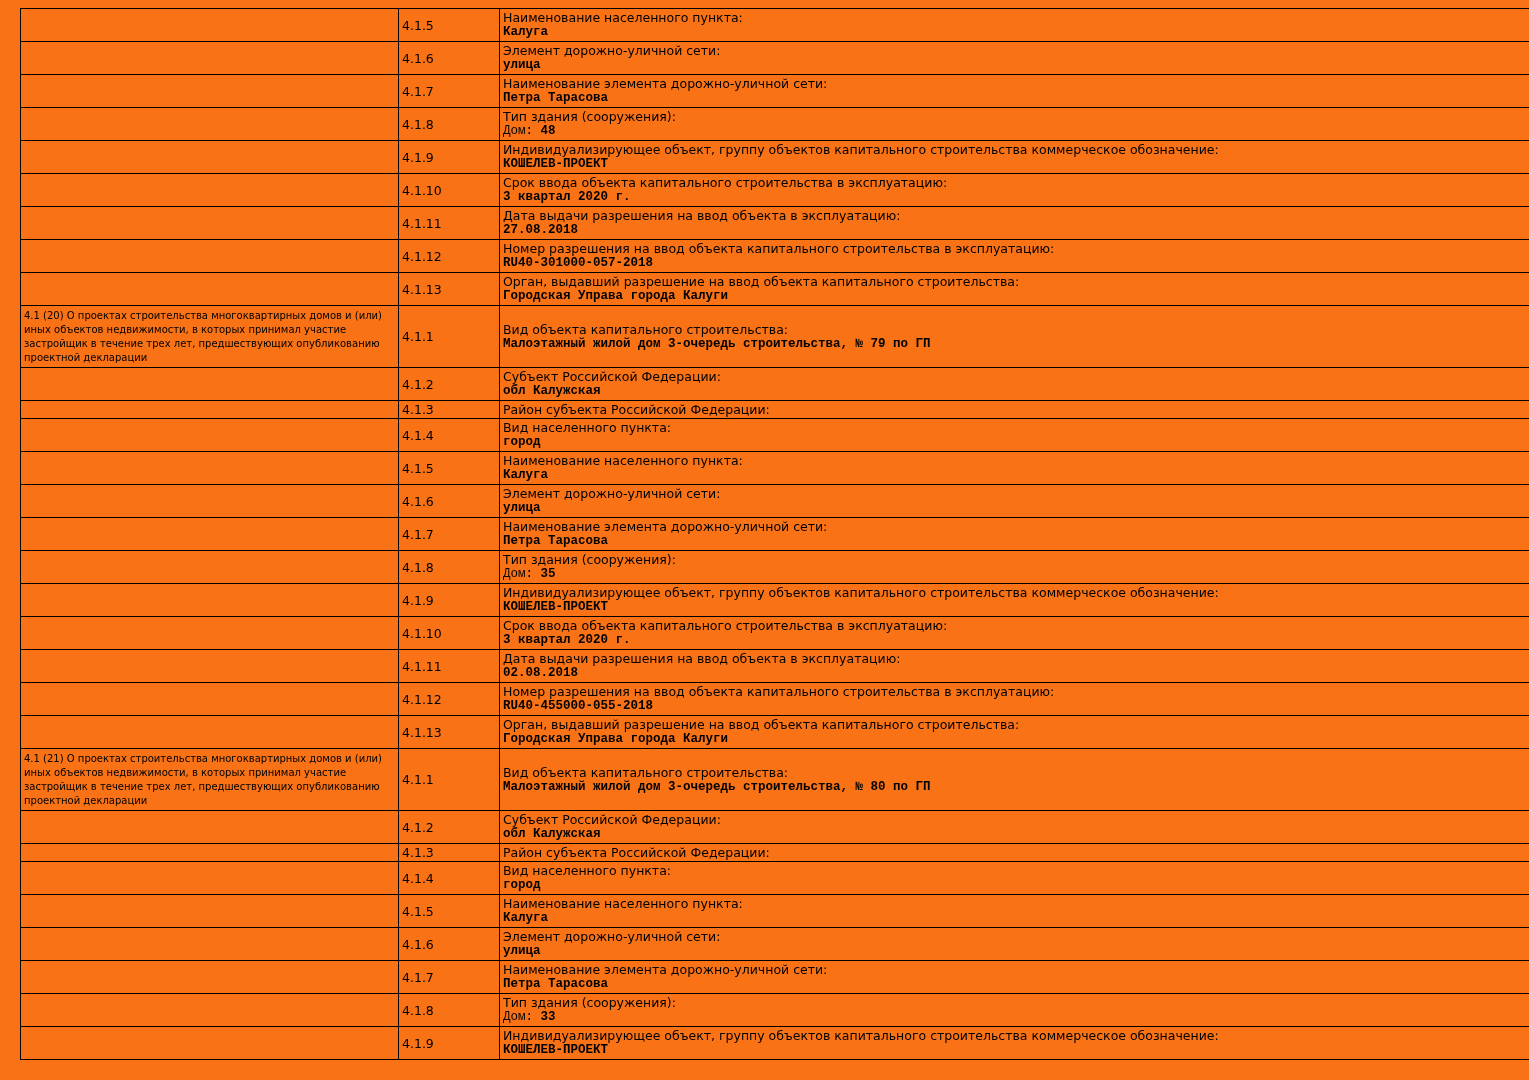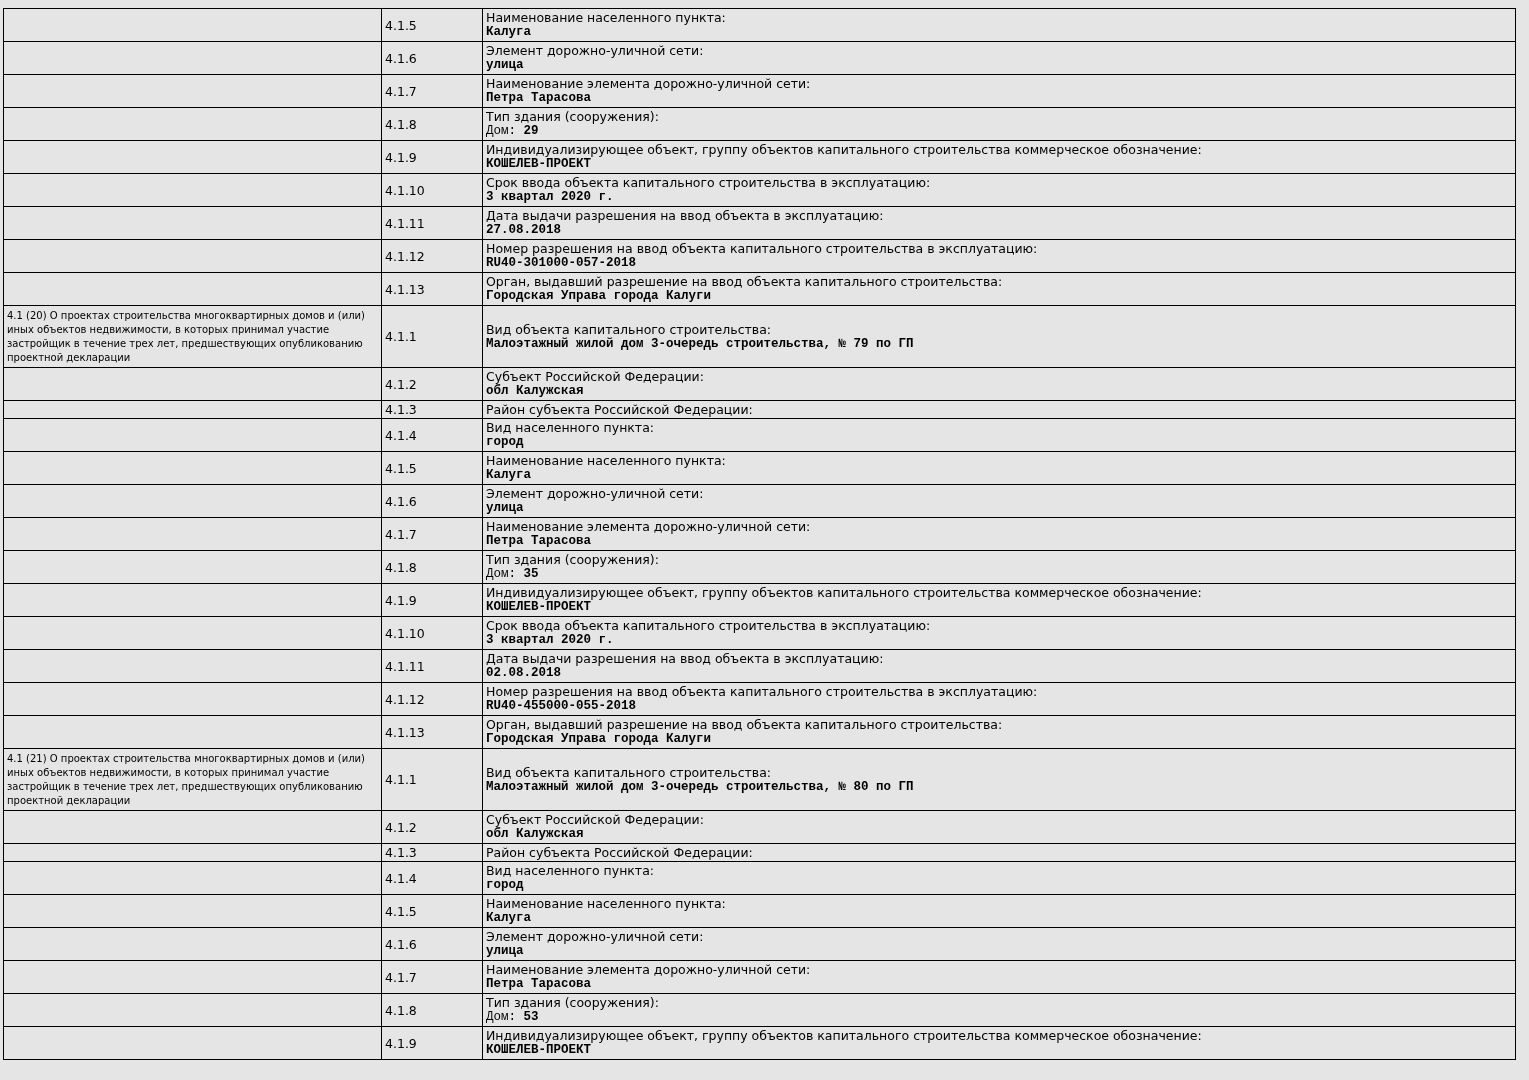--- a/index.html
+++ b/index.html
@@ -7,23 +7,23 @@
     padding: 0;
     background: #ffffff;
   }
   body {
     font-family: "DejaVu Sans", "Liberation Sans", sans-serif;
     color: #000000;
   }
   .page {
     width: 1529px;
     height: 1080px;
-    background: #e5e5e5;
+    background: #f97316;
     box-sizing: border-box;
-    padding: 8px 7px 0 3px;
+    padding: 8px 7px 0 20px;
     overflow: hidden;
   }
   table.decl {
     border-collapse: collapse;
     width: 1513px;
     table-layout: fixed;
   }
   table.decl td {
     border: 1px solid #000000;
     padding: 1px 3px;
@@ -94,21 +94,21 @@
           <td class="col-content">
             <div class="row-label">Наименование элемента дорожно-уличной сети:</div>
             <div class="value-line"><span class="row-value">Петра Тарасова</span></div>
           </td>
         </tr>
         <tr>
           <td class="col-section"></td>
           <td class="col-code">4.1.8</td>
           <td class="col-content">
             <div class="row-label">Тип здания (сооружения):</div>
-            <div class="value-line"><span class="value-prefix">Дом: </span><span class="row-value">29</span></div>
+            <div class="value-line"><span class="value-prefix">Дом: </span><span class="row-value">48</span></div>
           </td>
         </tr>
         <tr>
           <td class="col-section"></td>
           <td class="col-code">4.1.9</td>
           <td class="col-content">
             <div class="row-label">Индивидуализирующее объект, группу объектов капитального строительства коммерческое обозначение:</div>
             <div class="value-line"><span class="row-value">КОШЕЛЕВ-ПРОЕКТ</span></div>
           </td>
         </tr>
@@ -304,21 +304,21 @@
           <td class="col-content">
             <div class="row-label">Наименование элемента дорожно-уличной сети:</div>
             <div class="value-line"><span class="row-value">Петра Тарасова</span></div>
           </td>
         </tr>
         <tr>
           <td class="col-section"></td>
           <td class="col-code">4.1.8</td>
           <td class="col-content">
             <div class="row-label">Тип здания (сооружения):</div>
-            <div class="value-line"><span class="value-prefix">Дом: </span><span class="row-value">53</span></div>
+            <div class="value-line"><span class="value-prefix">Дом: </span><span class="row-value">33</span></div>
           </td>
         </tr>
         <tr>
           <td class="col-section"></td>
           <td class="col-code">4.1.9</td>
           <td class="col-content">
             <div class="row-label">Индивидуализирующее объект, группу объектов капитального строительства коммерческое обозначение:</div>
             <div class="value-line"><span class="row-value">КОШЕЛЕВ-ПРОЕКТ</span></div>
           </td>
         </tr>

